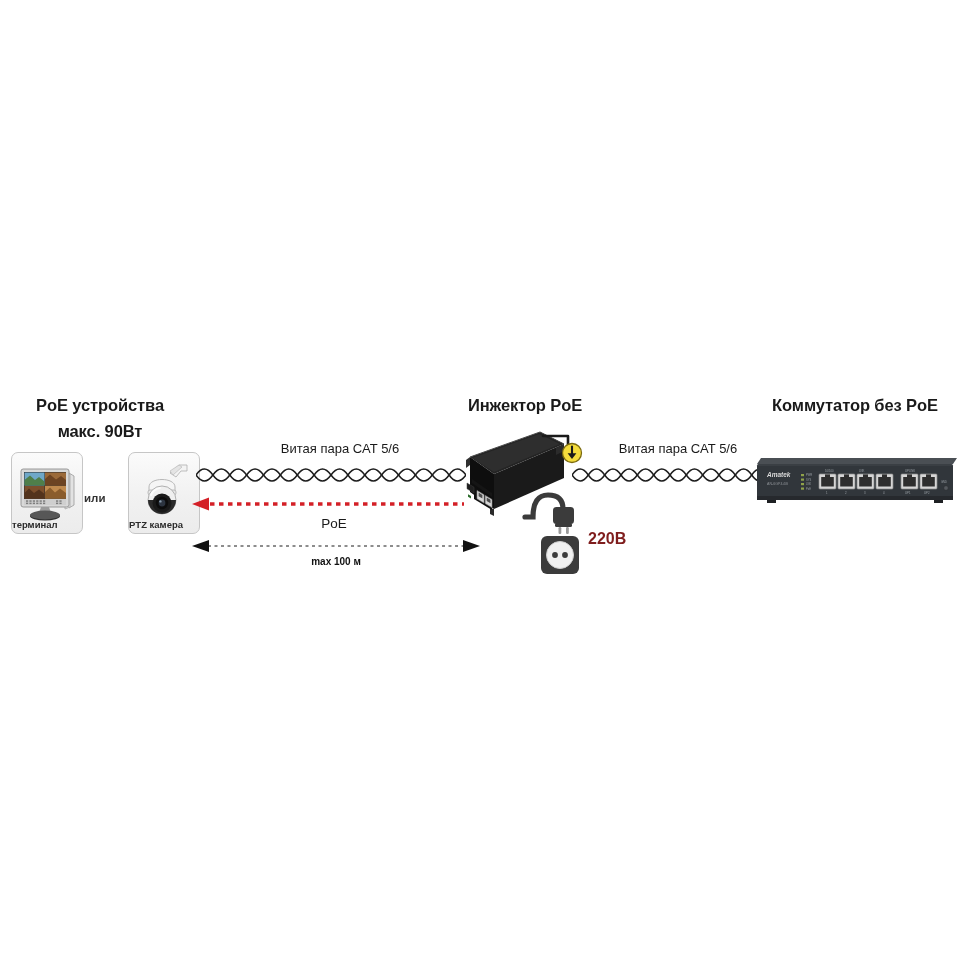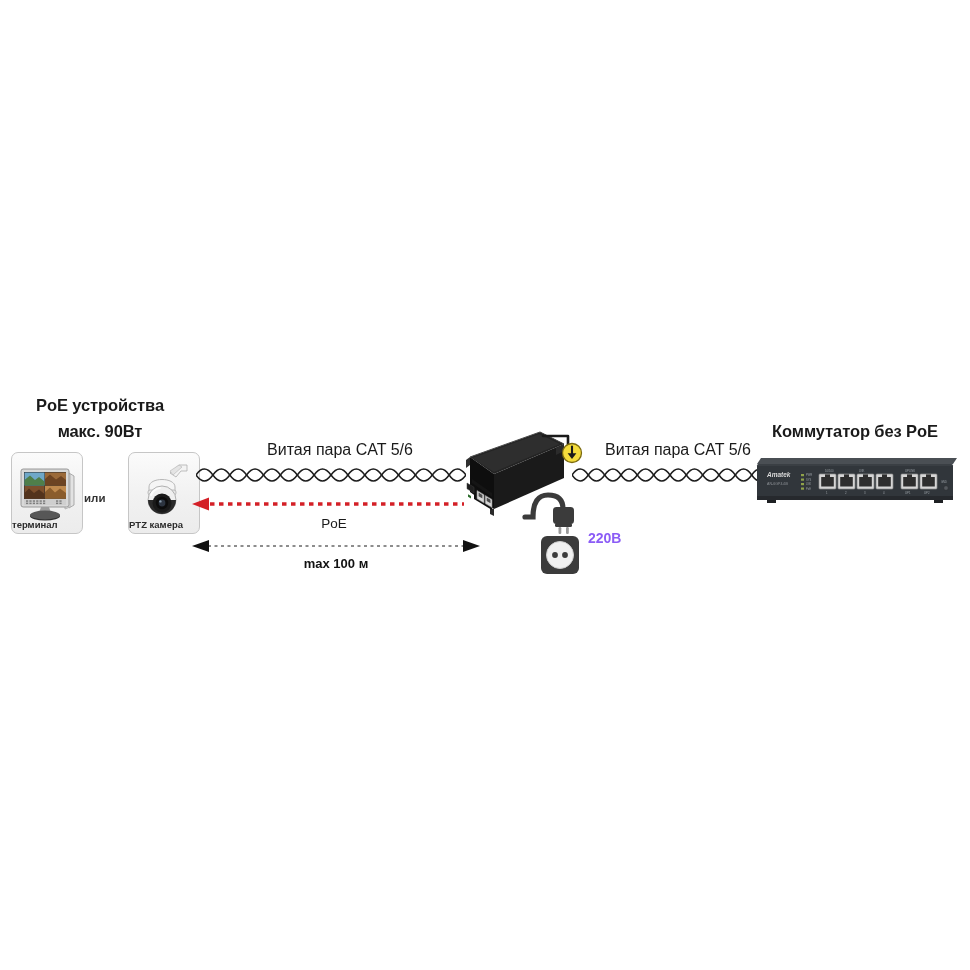--- a/index.html
+++ b/index.html
@@ -59,55 +59,56 @@
 
   .or-label {
     font-size: 11.5px;
     color: #333;
     font-weight: bold;
     white-space: nowrap;
   }
 
   
   .cable-label {
-    font-size: 16px;
+    font-size: 13px;
     color: #1a1a1a;
     white-space: nowrap;
     text-align: center;
   }
   .poe-label {
     font-size: 13.5px;
     color: #1a1a1a;
     white-space: nowrap;
     text-align: center;
   }
   .dim-label {
-    font-size: 13px;
+    font-size: 10px;
     font-weight: bold;
     color: #111;
     white-space: nowrap;
     text-align: center;
   }
   .volt-label {
-    font-size: 14px;
-    font-weight: bold;
-    color: #8b5cf6;
+    font-size: 16px;
+    font-weight: bold;
+    color: #7f1d1d;
     white-space: nowrap;
   }
 </style>
 </head>
 <body>
 
 <div id="diagram">
 
   <div class="abs heading" style="left:0px; top:396px; width:200px;">PoE устройства</div>
   <div class="abs heading" style="left:0px; top:422px; width:200px;text-align:center;">макс. 90Вт</div>
 
-
-  <div class="abs heading" style="left:740px; top:396px; width:230px;margin-top:26px;">Коммутатор без PoE</div>
+  <div class="abs heading" style="left:400px; top:396px; width:250px;">Инжектор PoE</div>
+
+  <div class="abs heading" style="left:740px; top:396px; width:230px;">Коммутатор без PoE</div>
 
   <div class="abs" style="left:11px; top:452px;">
     <div class="dev-card" style="position:relative;">
       <svg width="72" height="82" viewBox="0 0 72 82">
 
         <path d="M57 20 L62 23 L62 52 L57 55 Z" fill="#e2e2e2" stroke="#9a9a9a" stroke-width="0.8"></path>
         <path d="M53 19 L58 21 L58 54 L53 56 Z" fill="#f2f2f2" stroke="#a8a8a8" stroke-width="0.8"></path>
 
         <rect x="9" y="16" width="48" height="38" rx="2.2" fill="#d9d9d9" stroke="#8e8e8e" stroke-width="0.9"></rect>
 

